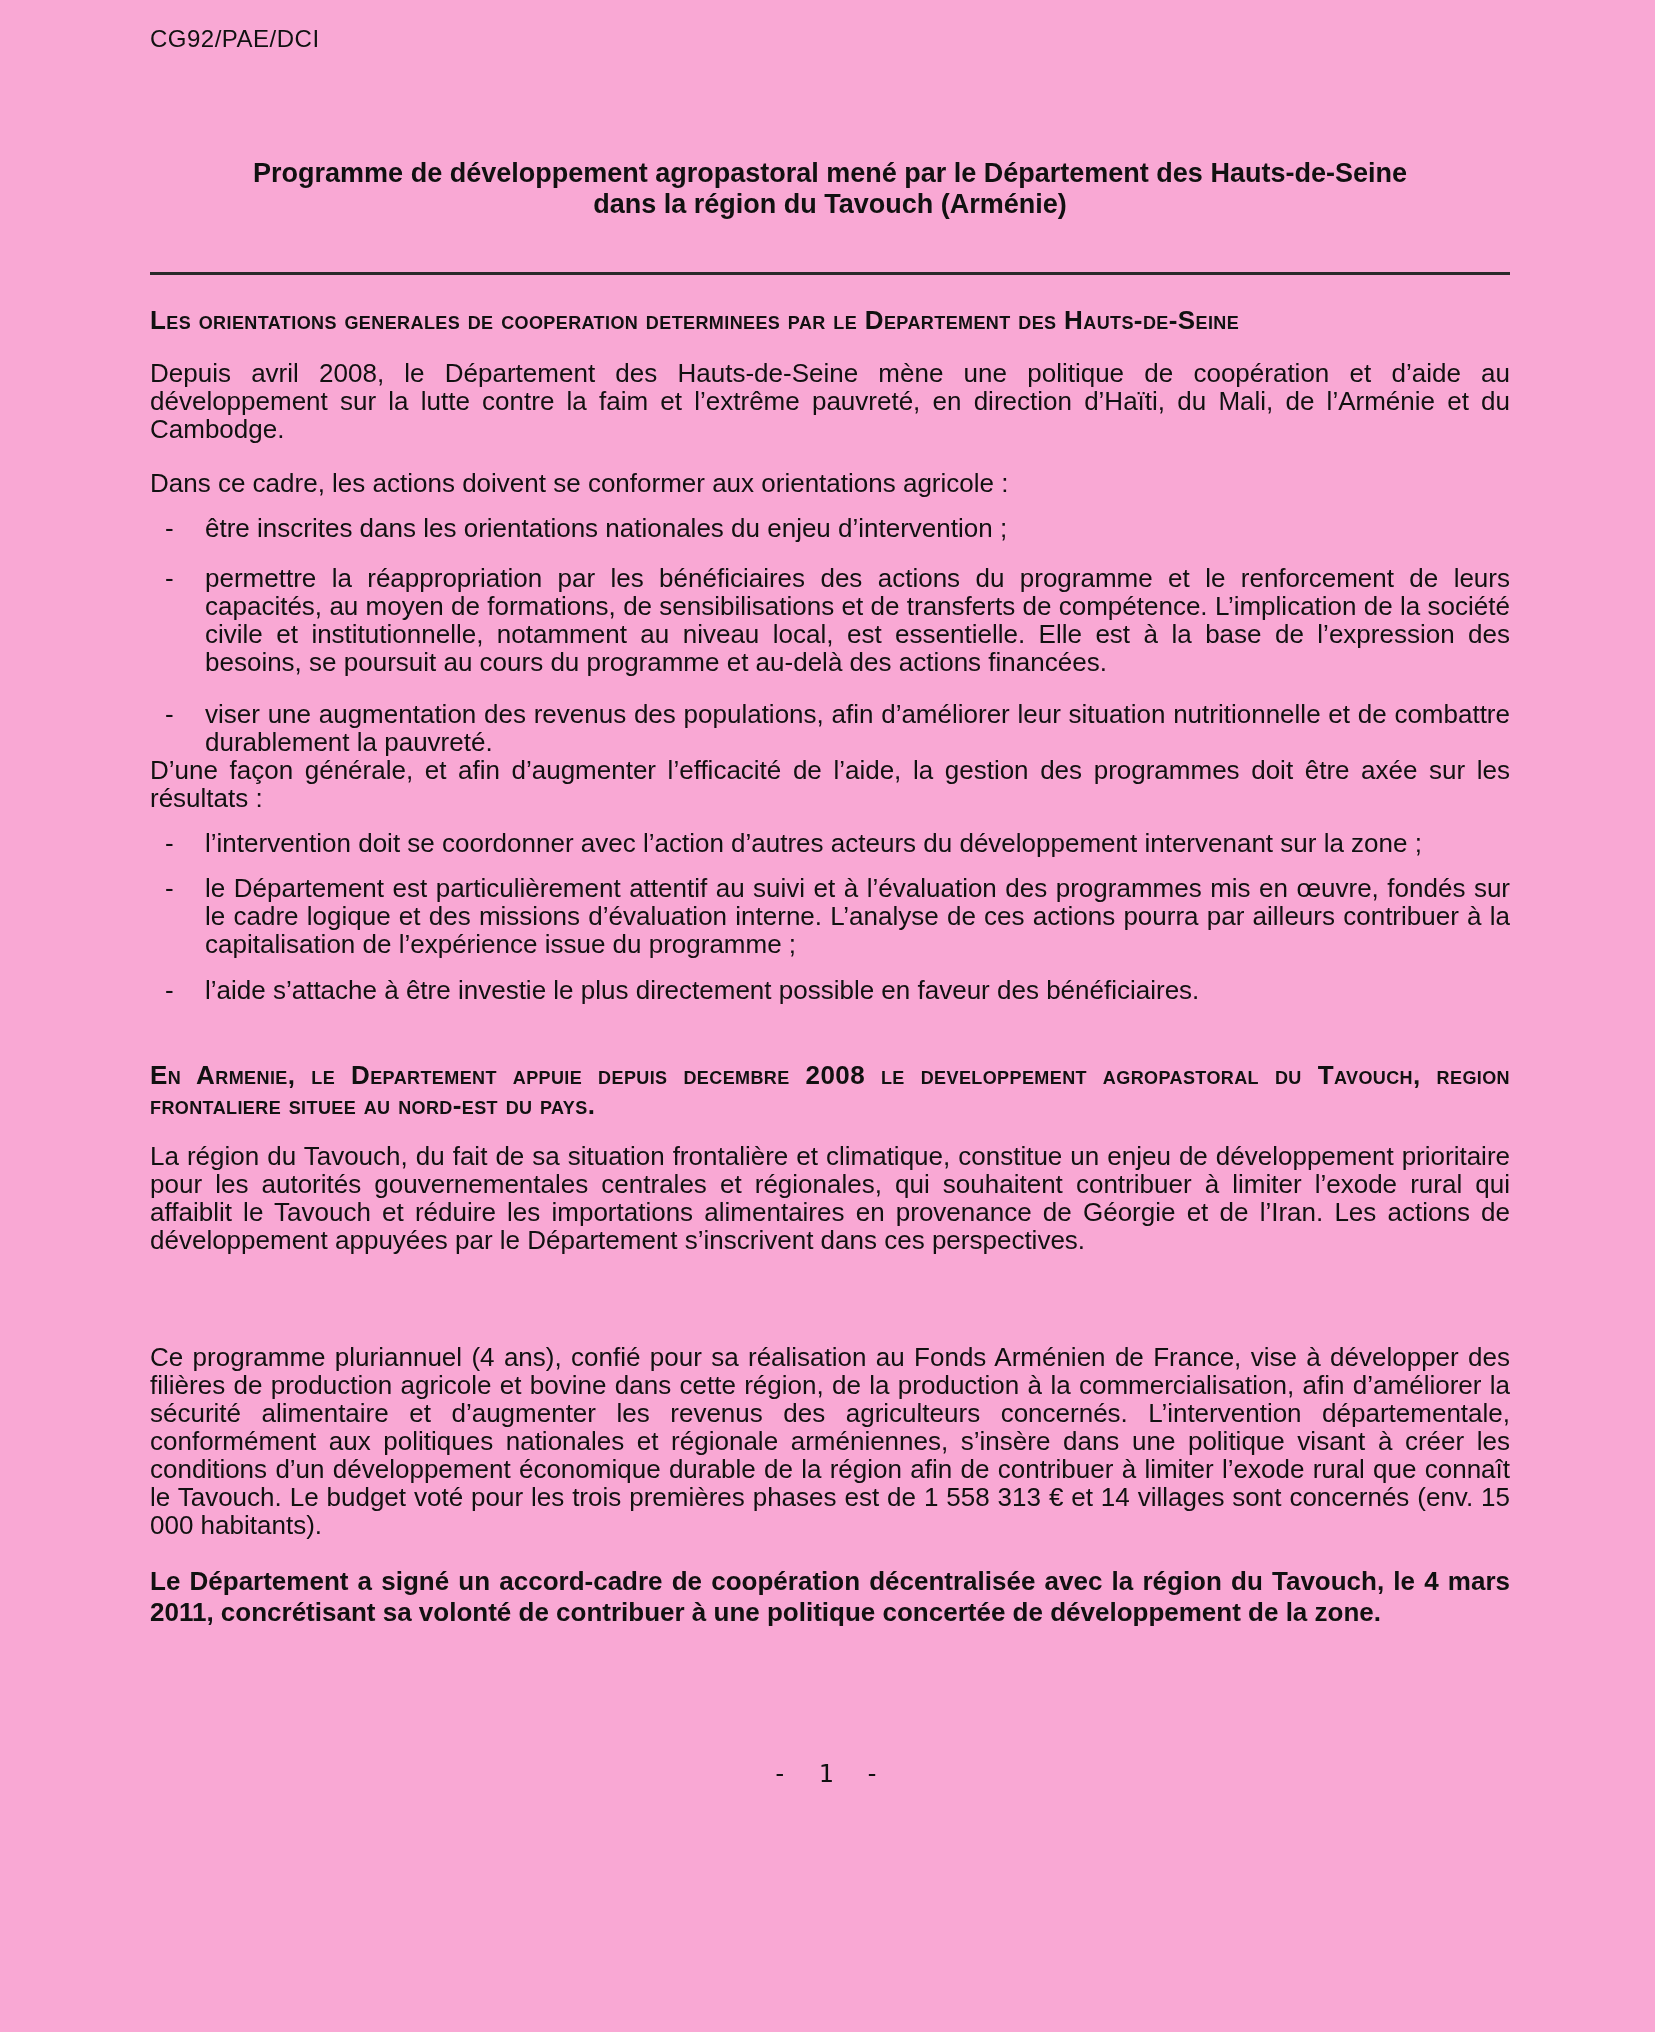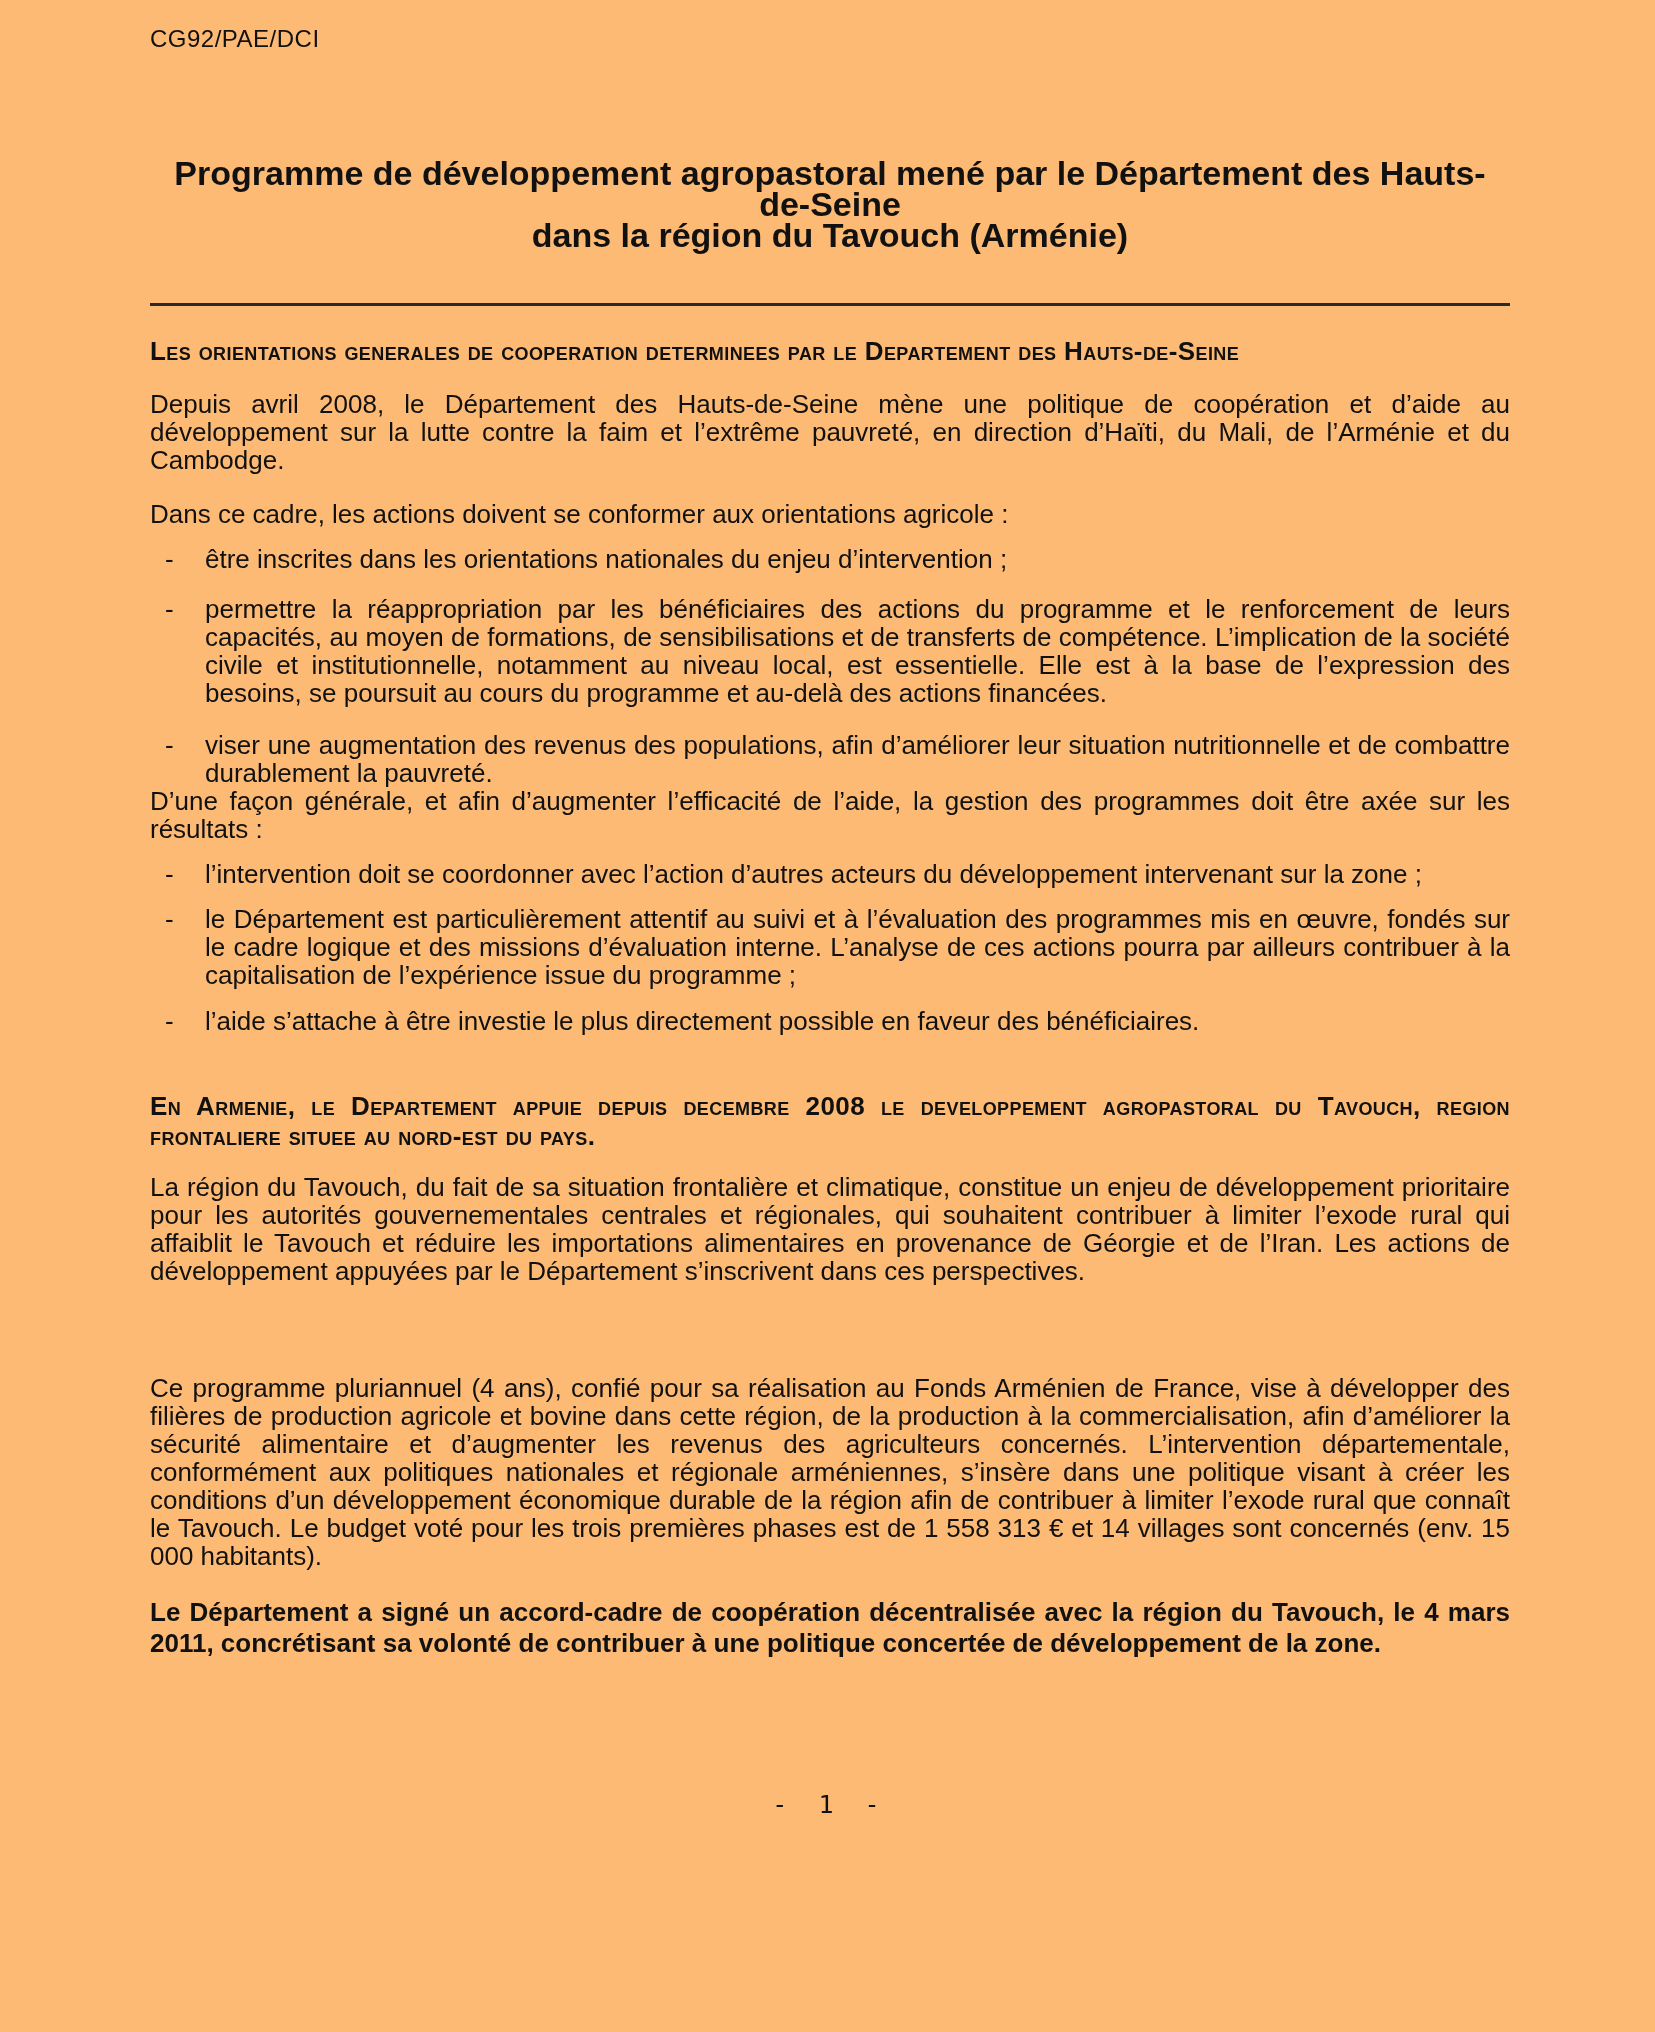--- a/index.html
+++ b/index.html
@@ -5,39 +5,39 @@
   html, body {
     margin: 0;
     padding: 0;
     background: #e8e8e8;
   }
   .page {
     position: relative;
     width: 1655px;
     min-height: 2032px;
     margin: 0 auto;
-    background: #fdba74;
+    background: #f9a8d4;
     color: #111111;
     font-family: "Liberation Sans", "DejaVu Sans", sans-serif;
     font-size: 26px;
     line-height: 28px;
     box-sizing: border-box;
     padding: 0 145px 40px 150px;
     overflow: hidden;
   }
   .ref-code {
     margin-top: 25px;
     font-size: 24px;
     letter-spacing: 0.5px;
   }
   .doc-title {
     margin-top: 105px;
     text-align: center;
     font-weight: bold;
-    font-size: 34px;
+    font-size: 27px;
     line-height: 31px;
   }
   .rule {
     border: none;
     border-top: 3px solid #2a2a2a;
     margin: 52px 0 0 0;
   }
   .sc-heading {
     margin-top: 30px;
     font-weight: bold;

